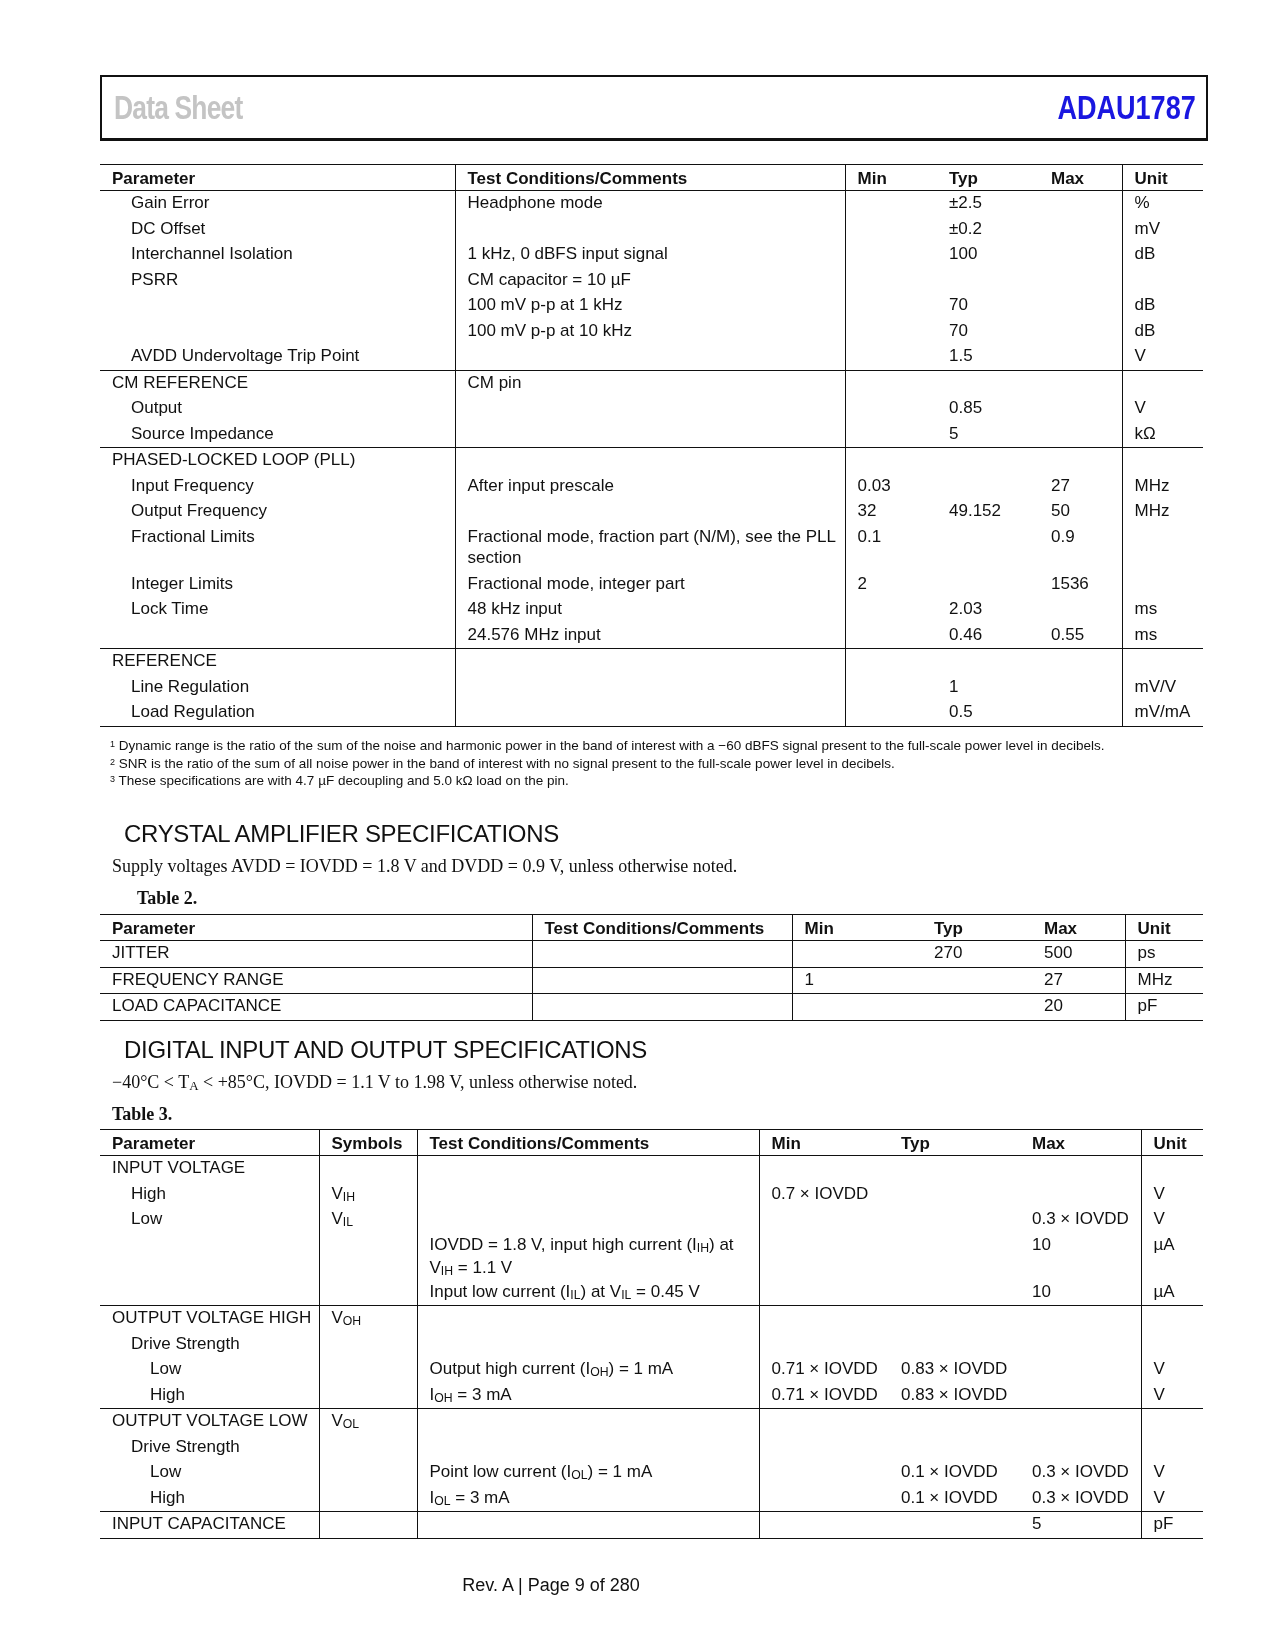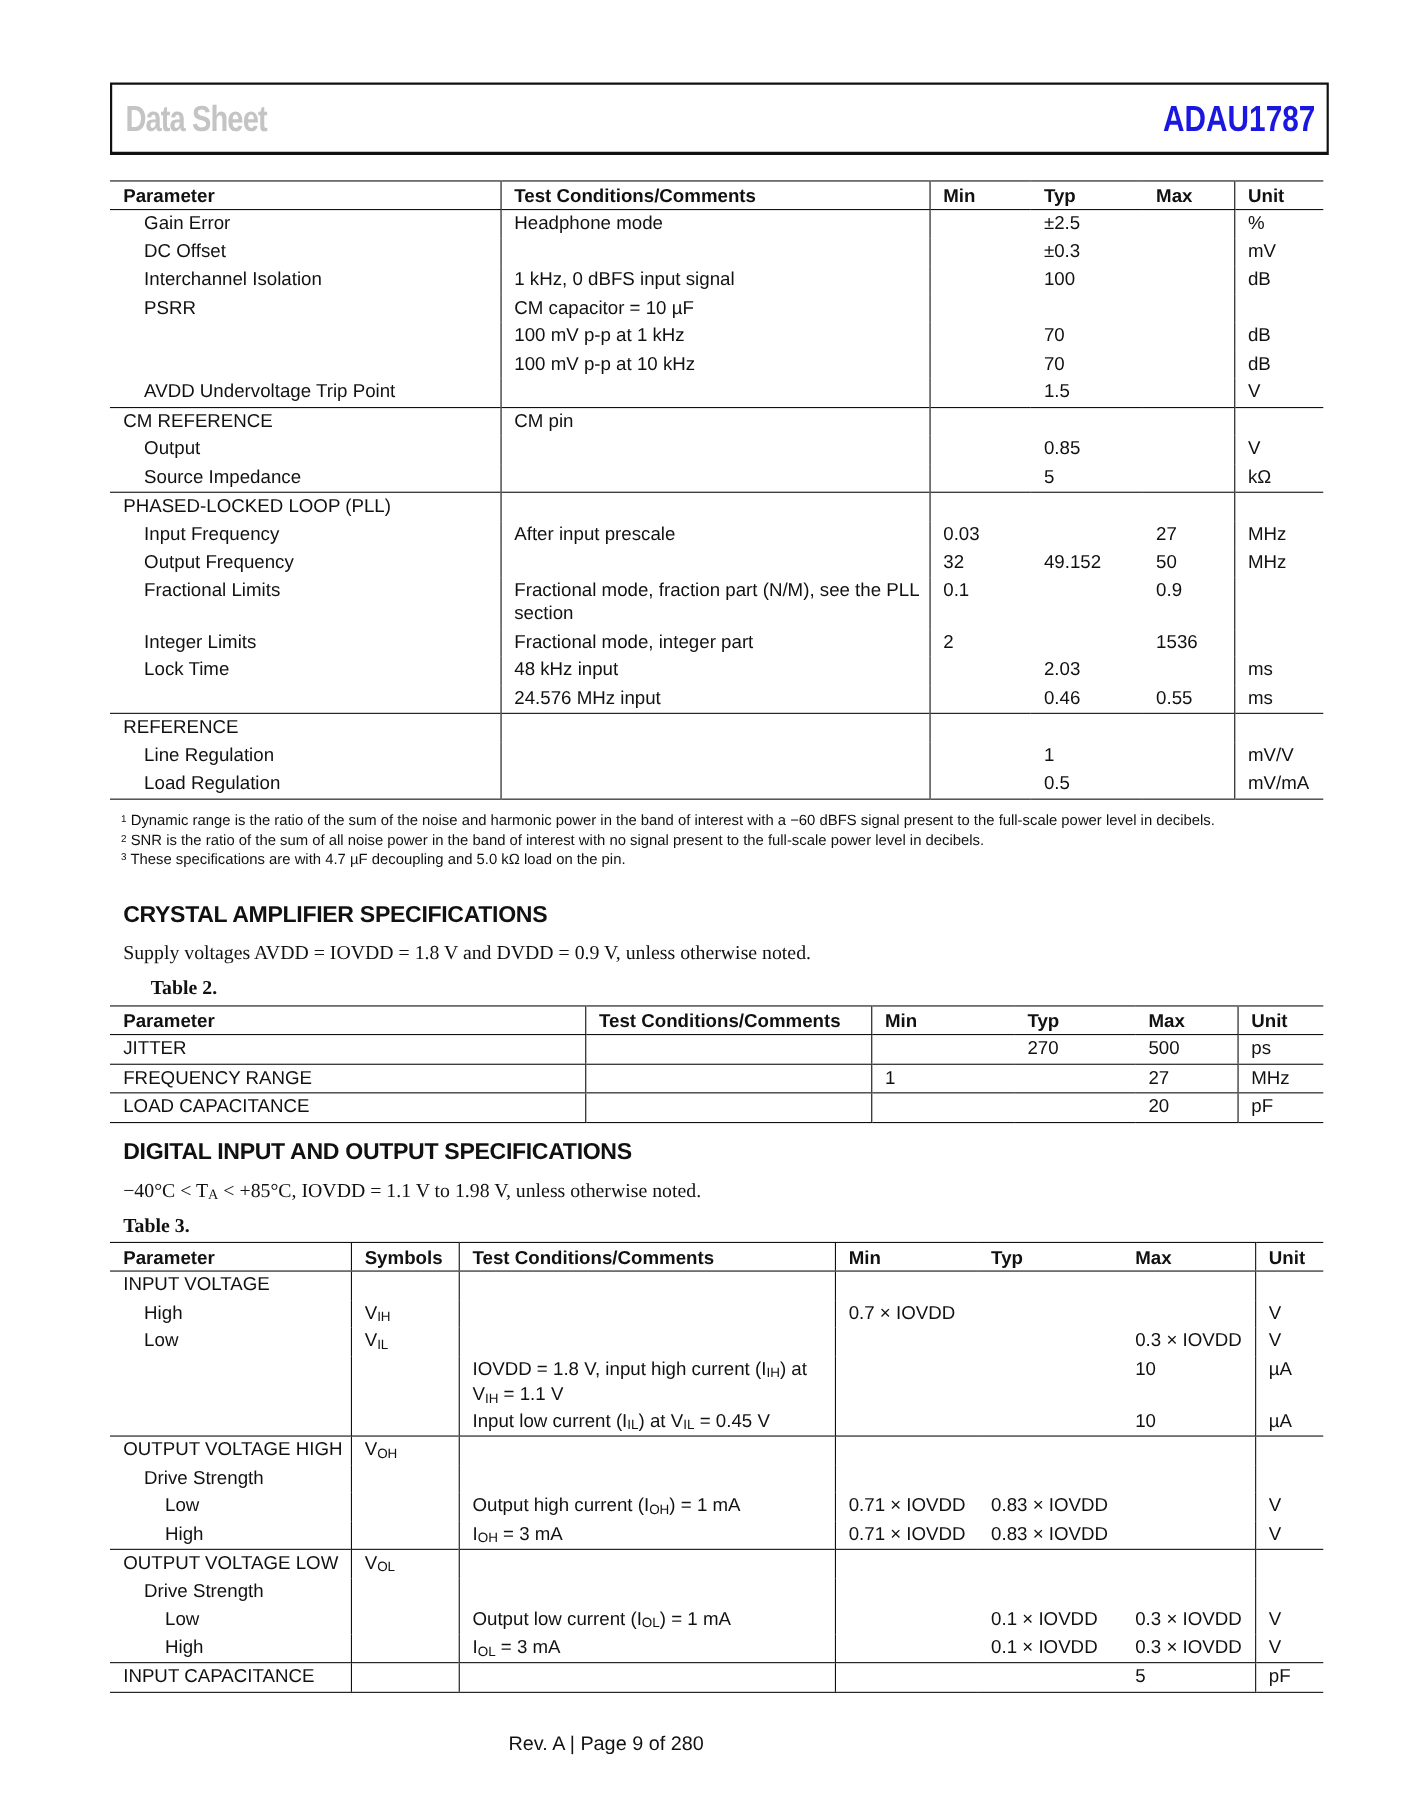--- a/index.html
+++ b/index.html
@@ -25,21 +25,21 @@
   table.spec tr.sep td { border-top: 1.5px solid #111; }
   table.spec tr.last td { border-bottom: 1.5px solid #111; }
   table.spec td.l1 { padding-left: 31px; }
   table.spec td.l2 { padding-left: 50px; }
   table.spec td.multi { line-height: 21px; padding-top: 1px; }
   table.grid tr td { border-bottom: 1.5px solid #111; }
 
   .footnotes { left: 110px; top: 737px; font-size: 13.5px; line-height: 17.5px; }
   .footnotes sup { font-size: 9px; vertical-align: top; position: relative; top: -1px; }
 
-  .section-heading { left: 112px; font-size: 21px; font-weight: bold; letter-spacing: -0.3px; }
+  .section-heading { left: 124px; font-size: 24px; font-weight: normal; letter-spacing: -0.3px; }
   .section-text { left: 112px; font-size: 18px; font-family: "Liberation Serif", "DejaVu Serif", serif; }
   .table-label { left: 112px; font-size: 18px; font-weight: bold;
                  font-family: "Liberation Serif", "DejaVu Serif", serif; }
   .sub { font-size: 0.72em; vertical-align: baseline; position: relative; top: 2px; }
   .footer { left: 0; width: 1102px; top: 1555px; text-align: center; font-size: 18px; margin-top: 20px; }
 </style>
 </head>
 <body>
 
 <div class="abs header-box">
@@ -72,21 +72,21 @@
       <td class="vl">Headphone mode</td>
       <td class="vl"></td>
       <td>±2.5</td>
       <td></td>
       <td class="vl">%</td>
     </tr>
     <tr>
       <td class="l1">DC Offset</td>
       <td class="vl"></td>
       <td class="vl"></td>
-      <td>±0.3</td>
+      <td>±0.2</td>
       <td></td>
       <td class="vl">mV</td>
     </tr>
     <tr>
       <td class="l1">Interchannel Isolation</td>
       <td class="vl">1 kHz, 0 dBFS input signal</td>
       <td class="vl"></td>
       <td>100</td>
       <td></td>
       <td class="vl">dB</td>
@@ -420,21 +420,21 @@
       <td class="vl"></td>
       <td class="vl"></td>
       <td></td>
       <td></td>
       <td class="vl"></td>
     </tr>
 
     <tr>
       <td class="l2">Low</td>
       <td class="vl"></td>
-      <td class="vl"><span>Output low current (I</span><span class="sub">OL</span><span>) = 1 mA</span></td>
+      <td class="vl"><span>Point low current (I</span><span class="sub">OL</span><span>) = 1 mA</span></td>
       <td class="vl"></td>
       <td>0.1 × IOVDD</td>
       <td>0.3 × IOVDD</td>
       <td class="vl">V</td>
     </tr>
 
     <tr>
       <td class="l2">High</td>
       <td class="vl"></td>
       <td class="vl"><span>I</span><span class="sub">OL</span><span> = 3 mA</span></td>

